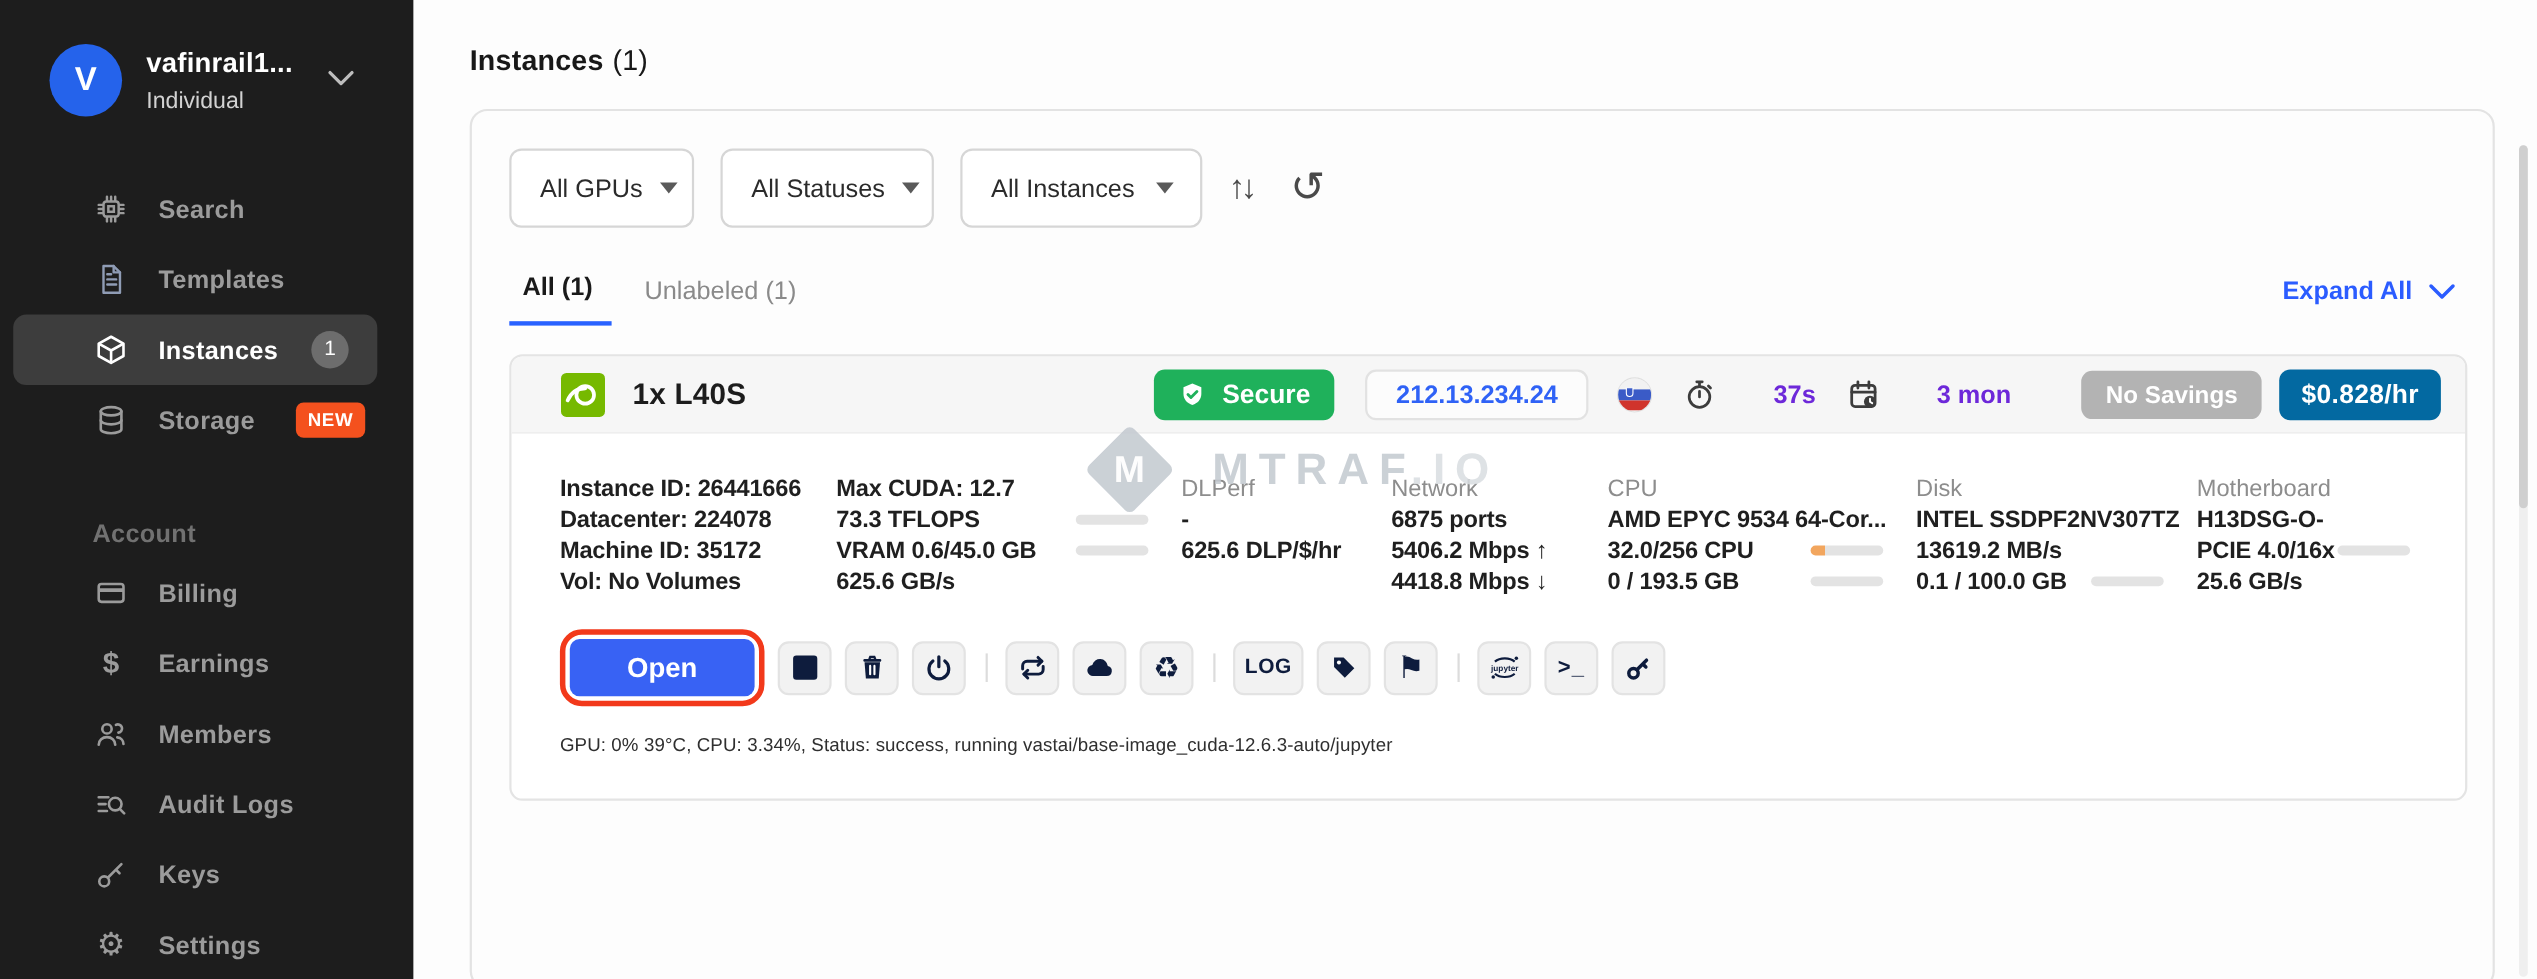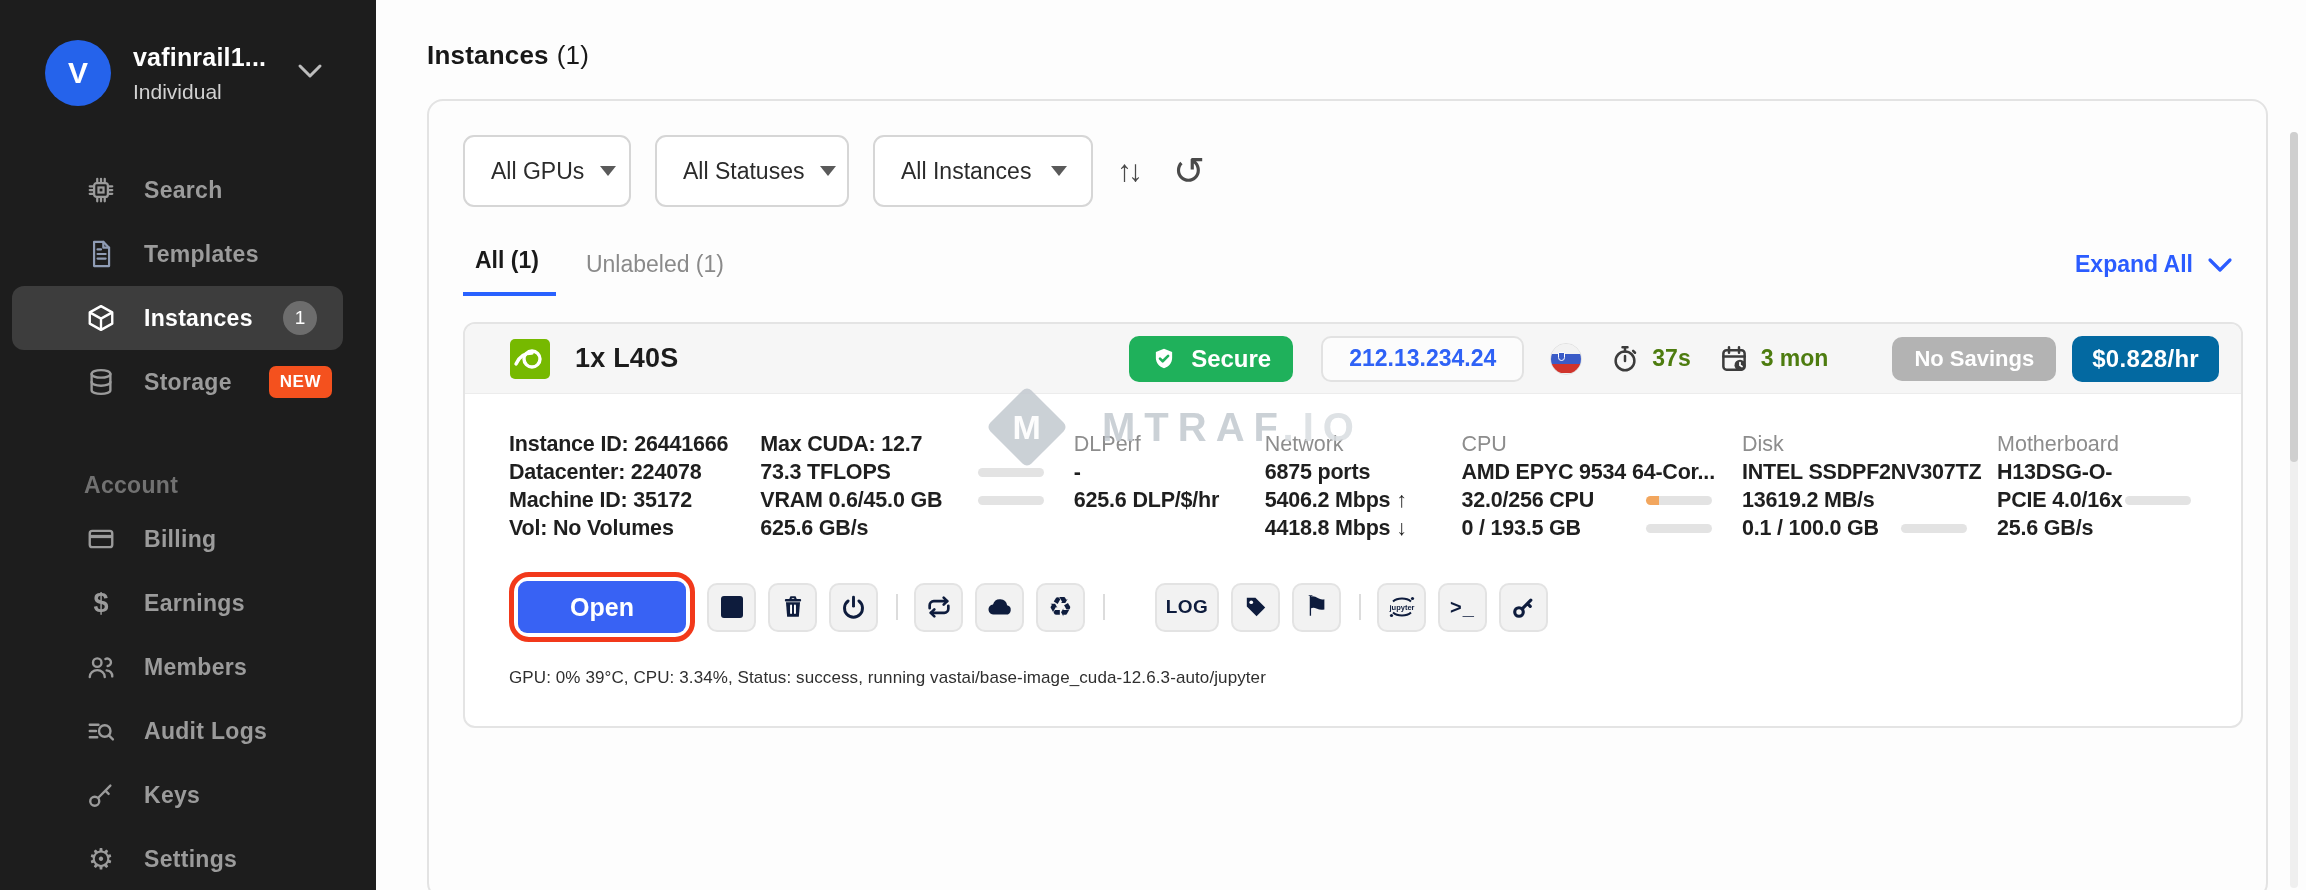--- a/index.html
+++ b/index.html
@@ -79,21 +79,21 @@
   .gpu-title { font-size:27px; font-weight:bold; color:#1c1c1c; margin-left:24px; letter-spacing:.2px; white-space:nowrap; }
   .header-right { margin-left:auto; display:flex; align-items:center; }
   .secure-pill { display:flex; align-items:center; background:#1fb15b; border-radius:10px; height:46px; padding:0 22px; color:#fff; font-weight:bold; font-size:24px; }
   .secure-pill svg { margin-right:14px; }
   .ip-pill { display:flex; align-items:center; border:2px solid #e2e2e2; background:#fcfcfc; border-radius:10px; height:46px; padding:0 26px; margin-left:28px; color:#2f62f6; font-weight:bold; font-size:23px; cursor:pointer; }
   .flag { width:32px; height:32px; border-radius:50%; overflow:hidden; margin-left:26px; position:relative; border:1px solid #e0e0e0; }
   .flag .fs1{ position:absolute; top:0; left:0; right:0; height:34%; background:#f2f2f2; }
   .flag .fs2{ position:absolute; top:34%; left:0; right:0; height:33%; background:#3a5bc7; }
   .flag .fs3{ position:absolute; top:67%; left:0; right:0; height:33%; background:#d0342c; }
   .flag .crest{ position:absolute; top:8px; left:7px; width:7px; height:9px; background:#3a5bc7; border:1px solid #fff; border-radius:0 0 4px 4px; }
-  .meta-item { display:flex; align-items:center; margin-left:28px; font-size:23px; font-weight:bold; color:#4d7c0f; white-space:nowrap; }
+  .meta-item { display:flex; align-items:center; margin-left:28px; font-size:23px; font-weight:bold; color:#6d28d9; white-space:nowrap;gap:40px; }
   .meta-item svg { margin-right:12px; }
   .savings-pill { margin-left:64px; background:#b3b3b3; color:#fff; font-size:22px; font-weight:600; border-radius:10px; height:44px; display:flex; align-items:center; padding:0 22px; }
   .price-pill { margin-left:16px; background:#0369a1; color:#fff; font-size:24px; font-weight:bold; border-radius:10px; height:46px; display:flex; align-items:center; padding:0 20px; letter-spacing:.3px; }
 
   .card-body { padding:36px 20px 38px 44px; }
   .detail-grid { display:flex; }
   .dcol { display:flex; flex-direction:column; }
   .w-ids{ width:258px; } .w-gpu{ width:322px; } .w-dlp{ width:196px; } .w-net{ width:202px;justify-content:center; } .w-cpu{ width:288px; } .w-disk{ width:262px; } .w-mobo{ width:230px; }
   .drow { height:28px; display:flex; align-items:center; font-size:21.5px; font-weight:bold; color:#1f1f1f; white-space:nowrap; letter-spacing:-.2px; }
   .drow.dlabel { font-weight:400; color:#8d8d8d; letter-spacing:0; }
@@ -103,21 +103,21 @@
   .actions-row { display:flex; align-items:center; margin-top:30px; }
   .open-annotation { border:5px solid #f2391b; border-radius:20px; padding:4px; margin-right:12px; }
   .open-btn {
     width:168px; height:52px; background:#3862f4; border:none; border-radius:9px; color:#fff;
     font-size:25px; font-weight:bold; font-family:inherit; cursor:pointer;
   }
   .tile {
     width:49px; height:49px; background:#f2f2f2; border:2px solid #e3e3e3; border-radius:10px;
     display:flex; align-items:center; justify-content:center; margin-right:12px; cursor:pointer; color:#0e1c3d;
   }
-  .tile.wide { width:64px; font-size:19px; font-weight:bold; letter-spacing:.5px;margin-left:34px; }
+  .tile.wide { width:64px; font-size:19px; font-weight:bold; letter-spacing:.5px; }
   .stop-square { width:22px; height:22px; background:#0e1c3d; border-radius:3px; }
   .glyph-recycle { font-size:27px; line-height:1; color:#0e1c3d; }
   .glyph-flag { font-size:28px; line-height:1; color:#0e1c3d; }
   .glyph-term { font-size:20px; font-weight:bold; letter-spacing:1px; }
   .vdivider { width:2px; height:26px; background:#dcdcdc; margin:0 16px 0 6px; }
 
   .status-line { margin-top:26px; font-size:17px; color:#2f2f2f; letter-spacing:.1px; white-space:nowrap; }
 
   
   .watermark { position:absolute; left:622px; top:398px; display:flex; align-items:center; pointer-events:none; z-index:6; opacity:.85; }

